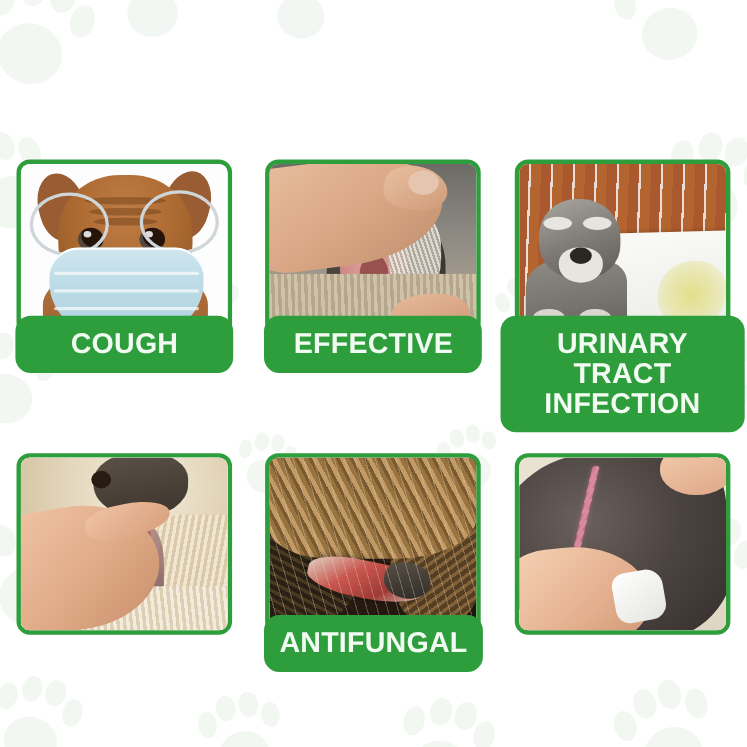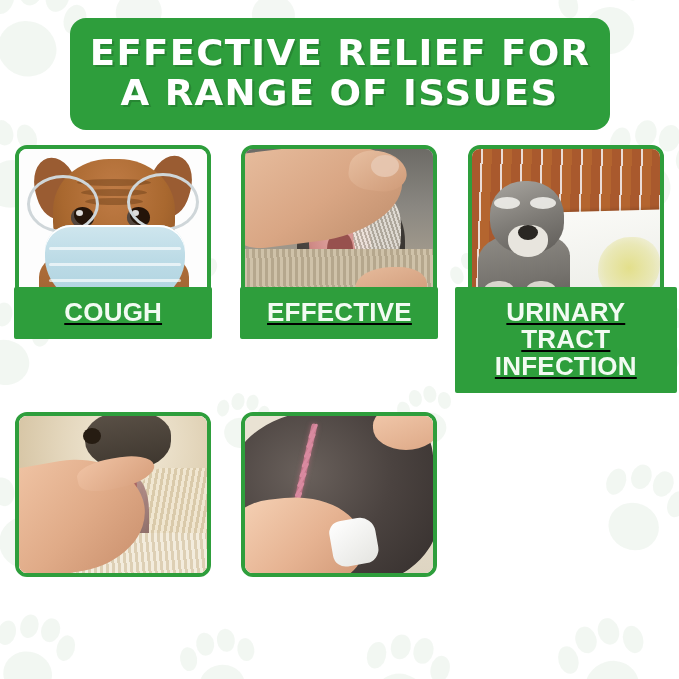--- a/index.html
+++ b/index.html
@@ -104,27 +104,26 @@
     overflow: hidden;
   }
 
   
   .label-plate {
     position: relative;
     margin-top: -18px;
     min-width: 198px;
     max-width: 216px;
     background: #2e9e3c;
-    border-radius: 2px;
+    border-radius: 14px;
     padding: 12px 14px 13px;
     display: flex;
     align-items: center;
     justify-content: center;
     z-index: 3;
-    text-decoration: underline;
   }
   .label-text {
     color: #f2fbf2;
     font-family: "Liberation Sans", sans-serif;
     font-weight: bold;
     font-size: 26px;
     line-height: 1.04;
     text-align: center;
     letter-spacing: 0.2px;
     white-space: pre-line;
@@ -534,24 +533,20 @@
       <div class="pad" style="left: 12.4px; top: 27.28px; width: 33.48px; height: 31px; background: rgb(233, 241, 233);"></div>
       <div class="pad" style="left: 1.24px; top: 11.16px; width: 12.4px; height: 17.36px; background: rgb(233, 241, 233);"></div>
       <div class="pad" style="left: 14.88px; top: 2.48px; width: 13.02px; height: 16.74px; background: rgb(233, 241, 233);"></div>
       <div class="pad" style="left: 29.76px; top: 1.24px; width: 13.02px; height: 16.74px; background: rgb(233, 241, 233);"></div>
       <div class="pad" style="left: 43.4px; top: 9.92px; width: 12.4px; height: 17.36px; background: rgb(233, 241, 233);"></div>
     </div>
   </div>
 
 <div id="page">
 
-  <div id="header-banner">
-    <div class="headline">EFFECTIVE RELIEF FOR</div>
-    <div class="headline">A RANGE OF ISSUES</div>
-  </div>
 
   <div id="card-grid">
 
     <div class="card card-row1">
       <div class="photo-frame">
         <div class="photo sc-cough">
           <div class="bd-ear l"></div>
           <div class="bd-ear r"></div>
           <div class="bd-head"></div>
           <div class="bd-wrinkle" style="top:30px"></div>
@@ -626,20 +621,35 @@
           <div class="ai-eye"></div>
           <div class="ai-rash"></div>
           <div class="ai-rash-red"></div>
           <div class="ai-fur-b"></div>
           <div class="ai-hand"></div>
           <div class="ai-finger"></div>
         </div>
       </div>
     </div>
 
+    <div class="card card-row2">
+      <div class="photo-frame">
+        <div class="photo sc-fungal">
+          <div class="fg-fur-left"></div>
+          <div class="fg-fur-right"></div>
+          <div class="fg-fur-top"></div>
+          <div class="fg-lesion"></div>
+          <div class="fg-crust"></div>
+          <div class="fg-hairs"></div>
+        </div>
+      </div>
+      <div class="label-plate">
+        <span class="label-text">ANTIFUNGAL</span>
+      </div>
+    </div>
 
     <div class="card card-row2">
       <div class="photo-frame">
         <div class="photo sc-wound">
           <div class="wd-bg-counter"></div>
           <div class="wd-leg"></div>
           <div class="wd-suture" id="suture-line">
               <div class="wd-stitch" style="left: -5px; top: 6px;"></div>
               <div class="wd-stitch" style="left: -5px; top: 16px;"></div>
               <div class="wd-stitch" style="left: -5px; top: 26px;"></div>

